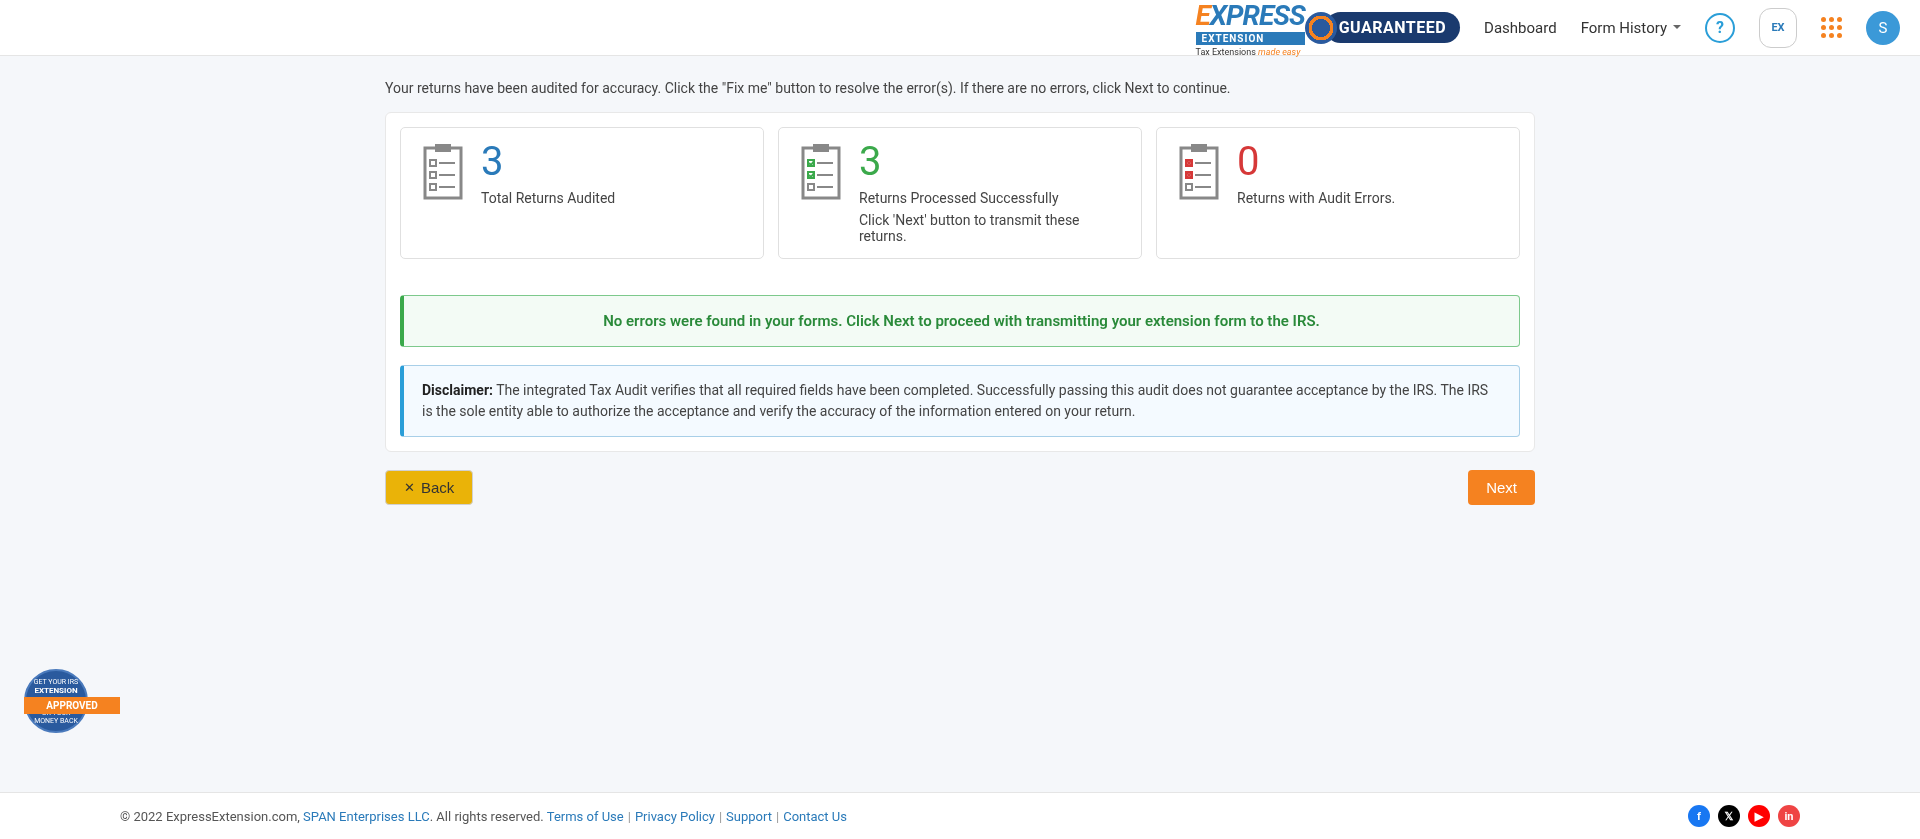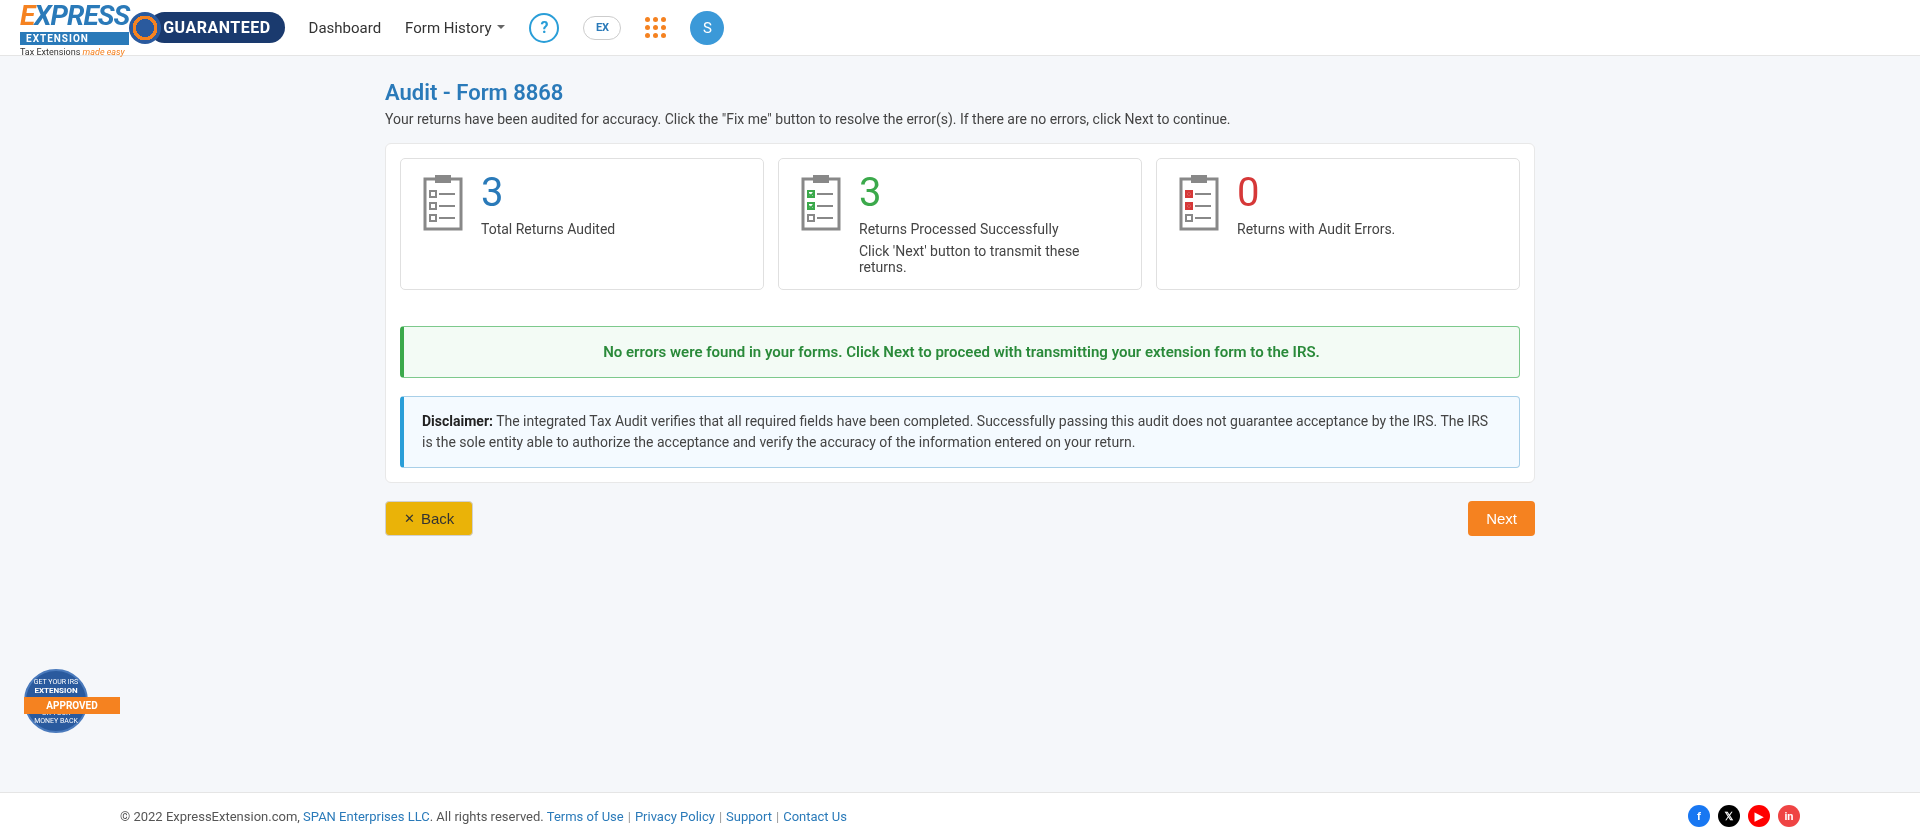--- a/index.html
+++ b/index.html
@@ -1,35 +1,35 @@
 <!DOCTYPE html>
 <html><head>
   <meta charset="utf-8">
   <style>
     * { margin: 0; padding: 0; box-sizing: border-box; }
     body { font-family: -apple-system, BlinkMacSystemFont, "Segoe UI", Roboto, Arial, sans-serif; background: #f5f7fa; color: #333; }
     
     
-    .header { background: #fff; height: 56px; display: flex; align-items: center; justify-content: flex-start; padding: 5px 20px; border-bottom: 1px solid #e5e5e5; }
+    .header { background: #fff; height: 56px; display: flex; align-items: center; justify-content: flex-end; padding: 5px 20px; border-bottom: 1px solid #e5e5e5; }
     .logo-area { display: flex; flex-direction: column; }
     .logo-main { display: flex; align-items: center; }
     .logo-x { font-size: 28px; font-weight: bold; color: #2a7ab9; font-style: italic; letter-spacing: -1px; }
     .logo-x .orange { color: #f58220; }
     .logo-sub { background: #2a7ab9; color: #fff; font-size: 10px; padding: 1px 6px; font-weight: bold; letter-spacing: 1px; }
     .logo-tag { font-size: 9px; color: #333; margin-top: 2px; }
     .logo-tag .orange-italic { color: #f58220; font-style: italic; }
     
     .header-right { display: flex; align-items: center; gap: 24px; }
     .guarantee-badge { display: flex; align-items: center; position: relative; }
     .badge-ribbon { width: 32px; height: 32px; background: radial-gradient(circle, #2a5a9e 40%, #f58220 40%, #f58220 55%, #2a5a9e 55%); border-radius: 50%; position: relative; z-index: 1; }
     .badge-pill { background: #1a3a6e; color: #fff; font-weight: bold; font-size: 16px; padding: 6px 14px; border-radius: 16px; margin-left: -12px; letter-spacing: 0.5px; }
     .nav-link { color: #333; font-size: 15px; text-decoration: none; cursor: pointer; }
     .nav-link.dropdown::after { content: ""; display: inline-block; margin-left: 6px; border: 4px solid transparent; border-top-color: #666; vertical-align: middle; }
     .help-circle { width: 30px; height: 30px; border: 2px solid #2a9ed8; border-radius: 50%; display: flex; align-items: center; justify-content: center; color: #2a9ed8; font-weight: bold; font-size: 16px; cursor: pointer; }
-    .ex-badge { width: 38px; height: 24px; border: 1px solid #ccc; border-radius: 12px; display: flex; align-items: center; justify-content: center; font-size: 11px; font-weight: bold; color: #2a7ab9; cursor: pointer; }
+    .ex-badge { width: 38px; height: 40px; border: 1px solid #ccc; border-radius: 12px; display: flex; align-items: center; justify-content: center; font-size: 11px; font-weight: bold; color: #2a7ab9; cursor: pointer; }
     .apps-grid { display: grid; grid-template-columns: repeat(3, 5px); grid-gap: 3px; cursor: pointer; }
     .apps-grid span { width: 5px; height: 5px; background: #f58220; border-radius: 50%; }
     .avatar { width: 34px; height: 34px; background: #3b99d8; color: #fff; border-radius: 50%; display: flex; align-items: center; justify-content: center; font-size: 15px; cursor: pointer; }
     
     
     .container { max-width: 1190px; margin: 0 auto; padding: 24px 20px; }
     .page-title { color: #2a7ab9; font-size: 22px; font-weight: 600; margin-bottom: 6px; }
     .page-desc { color: #444; font-size: 14px; margin-bottom: 16px; }
     
     .card-panel { background: #fff; border-radius: 6px; padding: 14px; border: 1px solid #e8e8e8; }
@@ -104,21 +104,20 @@
         <span></span>
         <span></span>
         <span></span>
         <span></span>
     </div>
     <div class="avatar">S</div>
   </div>
 </div>
 
 <div class="container">
-  <h1 class="page-title">Audit - Form 8868</h1>
   <p class="page-desc">Your returns have been audited for accuracy. Click the "Fix me" button to resolve the error(s). If there are no errors, click Next to continue.</p>
 
   <div class="card-panel">
     <div class="stats-row">
 
       <div class="stat-card">
         <div class="stat-icon">
           <svg class="clipboard-icon" viewBox="0 0 48 60">
             <rect x="6" y="6" width="36" height="50" fill="none" stroke="#888" stroke-width="3"></rect>
             <rect x="16" y="2" width="16" height="8" fill="#888"></rect>

